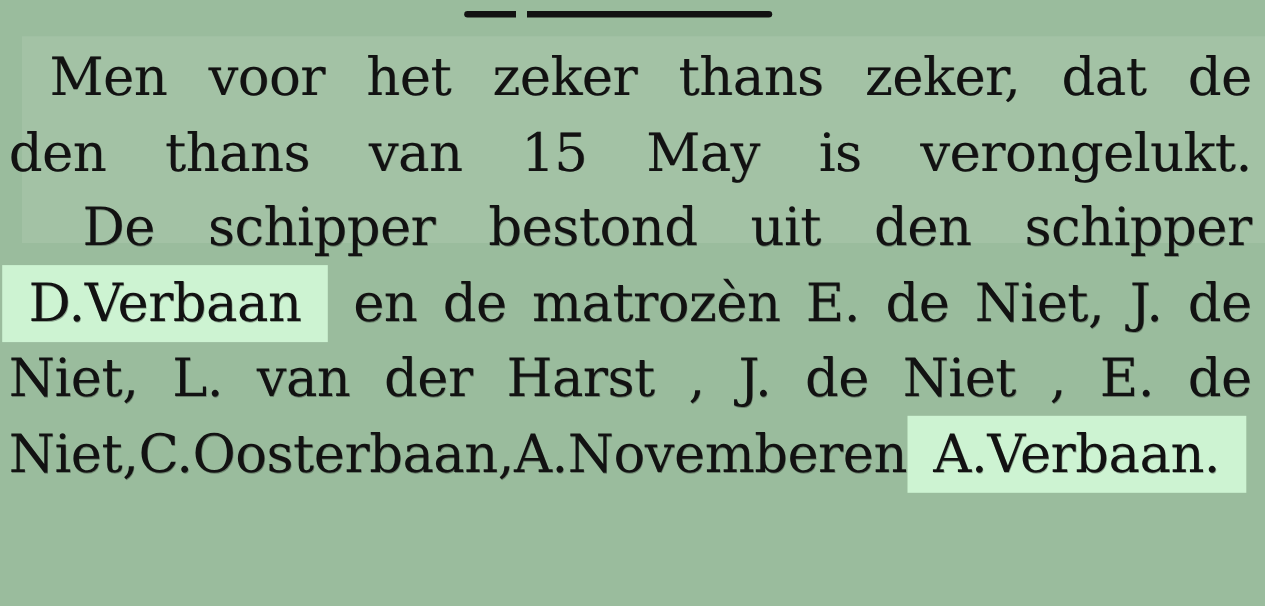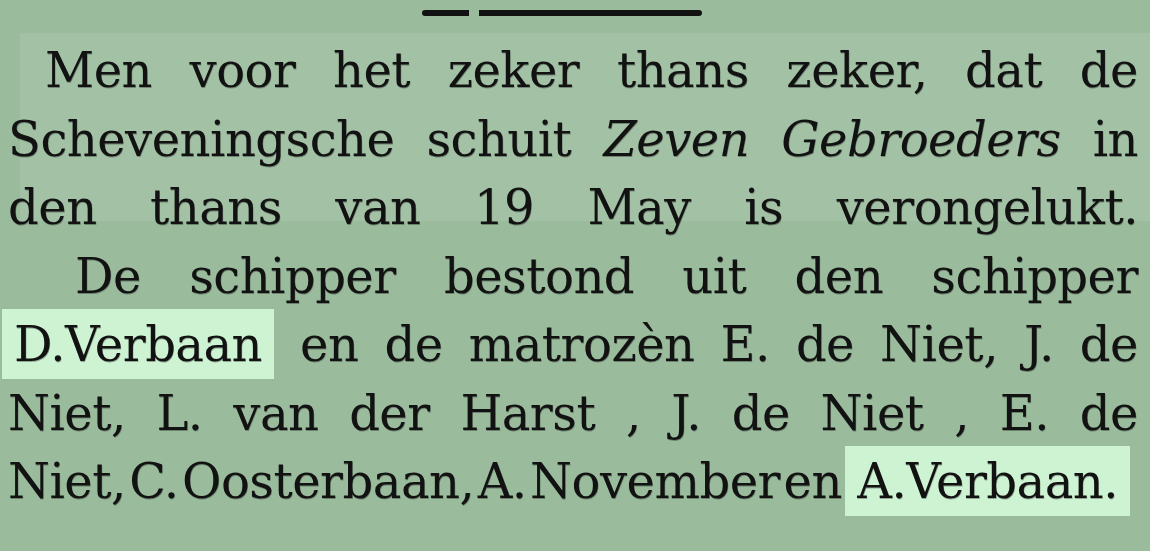--- a/index.html
+++ b/index.html
@@ -40,46 +40,41 @@
     text-shadow:.5px .8px 0 rgba(10,10,10,.32);
   }
   .ind-sm{padding-left:37px;}
   .ind-lg{padding-left:67px;}
   .pad-r{padding-right:10px;}
   .seg{display:contents;}
   .seg.it{font-style:italic;}
   .seg.hl{
     display:inline-block;align-self:center;
     background:var(--hl);
-    line-height:54px;padding:8px 12px;
+    line-height:54px;padding:8px 24px;
   }
   .hl-first{margin-left:-6px;}
   .hl-last{margin-right:-2px;}
 </style>
 </head>
 <body>
 
 <div class="page">
   <div class="paper"></div>
   <div class="divider"></div>
 
   <div class="article">
 
     <div class="line ind-sm">
       <span class="seg"><span class="w">Men</span><span class="w">voor</span><span class="w">het</span><span class="w">zeker</span><span class="w">thans</span><span class="w">zeker,</span><span class="w">dat</span><span class="w">de</span></span>
     </div>
 
-    <div class="line">
-      <span class="seg"><span class="w">Scheveningsche</span><span class="w">schuit</span></span>
-      <span class="seg it"><span class="w">Zeven</span><span class="w">Gebroeders</span></span>
-      <span class="seg"><span class="w">in</span></span>
-    </div>
 
     <div class="line">
-      <span class="seg"><span class="w">den</span><span class="w">thans</span><span class="w">van</span><span class="w">19</span><span class="w">May</span><span class="w">is</span><span class="w">verongelukt.</span></span>
+      <span class="seg"><span class="w">den</span><span class="w">thans</span><span class="w">van</span><span class="w">15</span><span class="w">May</span><span class="w">is</span><span class="w">verongelukt.</span></span>
     </div>
 
     <div class="line ind-lg">
       <span class="seg"><span class="w">De</span><span class="w">schipper</span><span class="w">bestond</span><span class="w">uit</span><span class="w">den</span><span class="w">schipper</span></span>
     </div>
 
     <div class="line">
       <span class="seg hl hl-first">D.Verbaan</span>
       <span class="seg"><span class="w">en</span><span class="w">de</span><span class="w">matrozèn</span><span class="w">E.</span><span class="w">de</span><span class="w">Niet,</span><span class="w">J.</span><span class="w">de</span></span>
     </div>

